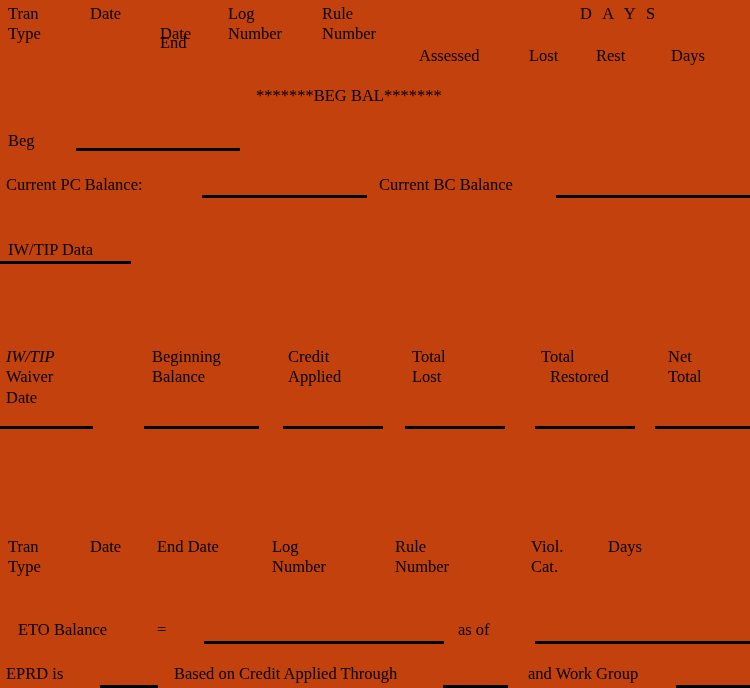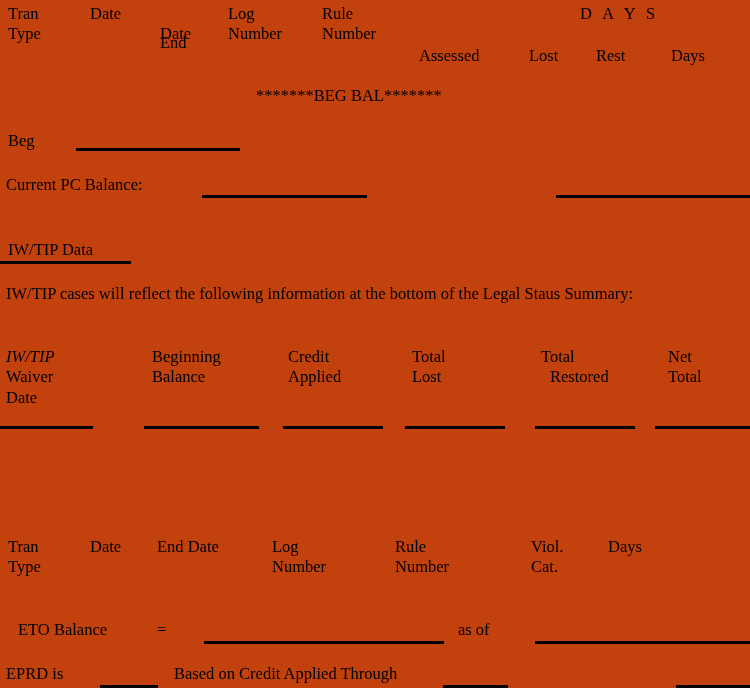--- a/index.html
+++ b/index.html
@@ -56,26 +56,26 @@
   <span class="txt" style="left:596px; top:46px;">Rest</span>
   <span class="txt" style="left:671px; top:46px;">Days</span>
 
   <span class="txt" style="left:256px; top:86px;">*******BEG BAL*******</span>
 
   <span class="txt" style="left:8px; top:131px;">Beg</span>
   <div class="rule" style="left:76px; top:148px; width:164px;"></div>
 
   <span class="txt" style="left:6px; top:175px;">Current PC Balance:</span>
   <div class="rule" style="left:202px; top:195px; width:165px;"></div>
+  <span class="txt" style="left:379px; top:175px;">Current BC Balance</span>
   <div class="rule" style="left:556px; top:195px; width:194px;"></div>
 
   <span class="txt" style="left:8px; top:240px;">IW/TIP Data</span>
   <div class="rule" style="left:0px; top:261px; width:131px;"></div>
 
-  <span class="txt" style="left:6px; top:284px;">IW/TIP cases will reflect the following information at the bottom of the Legal Staus Summary:</span>
 
   <span class="txt" style="left:6px; top:347px;font-style:italic;">IW/TIP</span>
   <span class="txt" style="left:6px; top:367px;">Waiver</span>
   <span class="txt" style="left:6px; top:388px;">Date</span>
 
   <span class="txt" style="left:152px; top:347px;">Beginning</span>
   <span class="txt" style="left:152px; top:367px;">Balance</span>
 
   <span class="txt" style="left:288px; top:347px;">Credit</span>
   <span class="txt" style="left:288px; top:367px;">Applied</span>
@@ -112,15 +112,16 @@
   <span class="txt" style="left:18px; top:620px;">ETO Balance</span>
   <span class="txt" style="left:157px; top:620px;">=</span>
   <div class="rule" style="left:204px; top:641px; width:240px;"></div>
   <span class="txt" style="left:458px; top:620px;">as of</span>
   <div class="rule" style="left:535px; top:641px; width:215px;"></div>
 
   <span class="txt" style="left:6px; top:664px;">EPRD is</span>
   <div class="rule" style="left:100px; top:685px; width:58px;"></div>
   <span class="txt" style="left:174px; top:664px;">Based on Credit Applied Through</span>
   <div class="rule" style="left:443px; top:685px; width:65px;"></div>
+  <span class="txt" style="left:528px; top:664px;">and Work Group</span>
   <div class="rule" style="left:676px; top:685px; width:74px;"></div>
 
 </div>
 
 </body></html>

